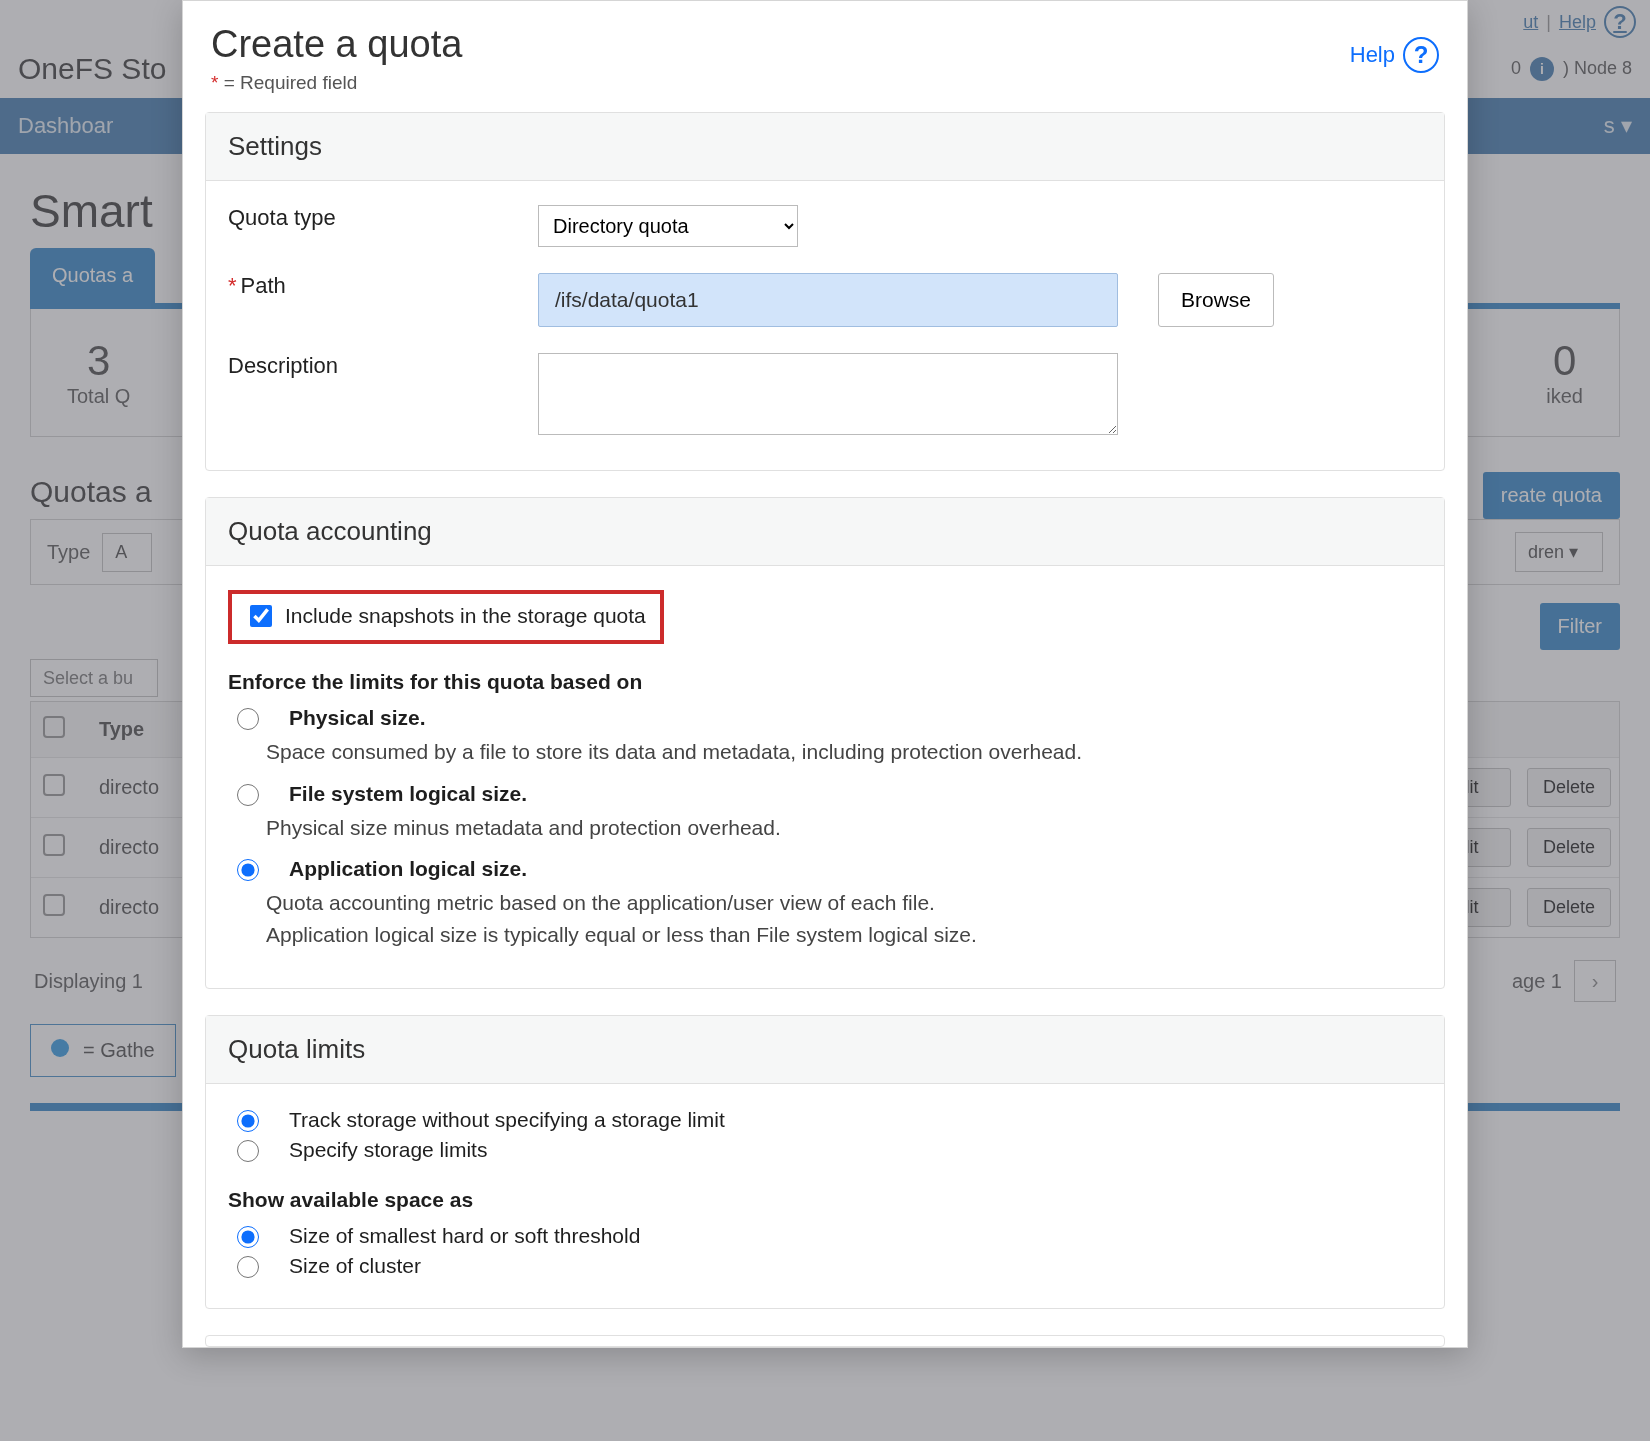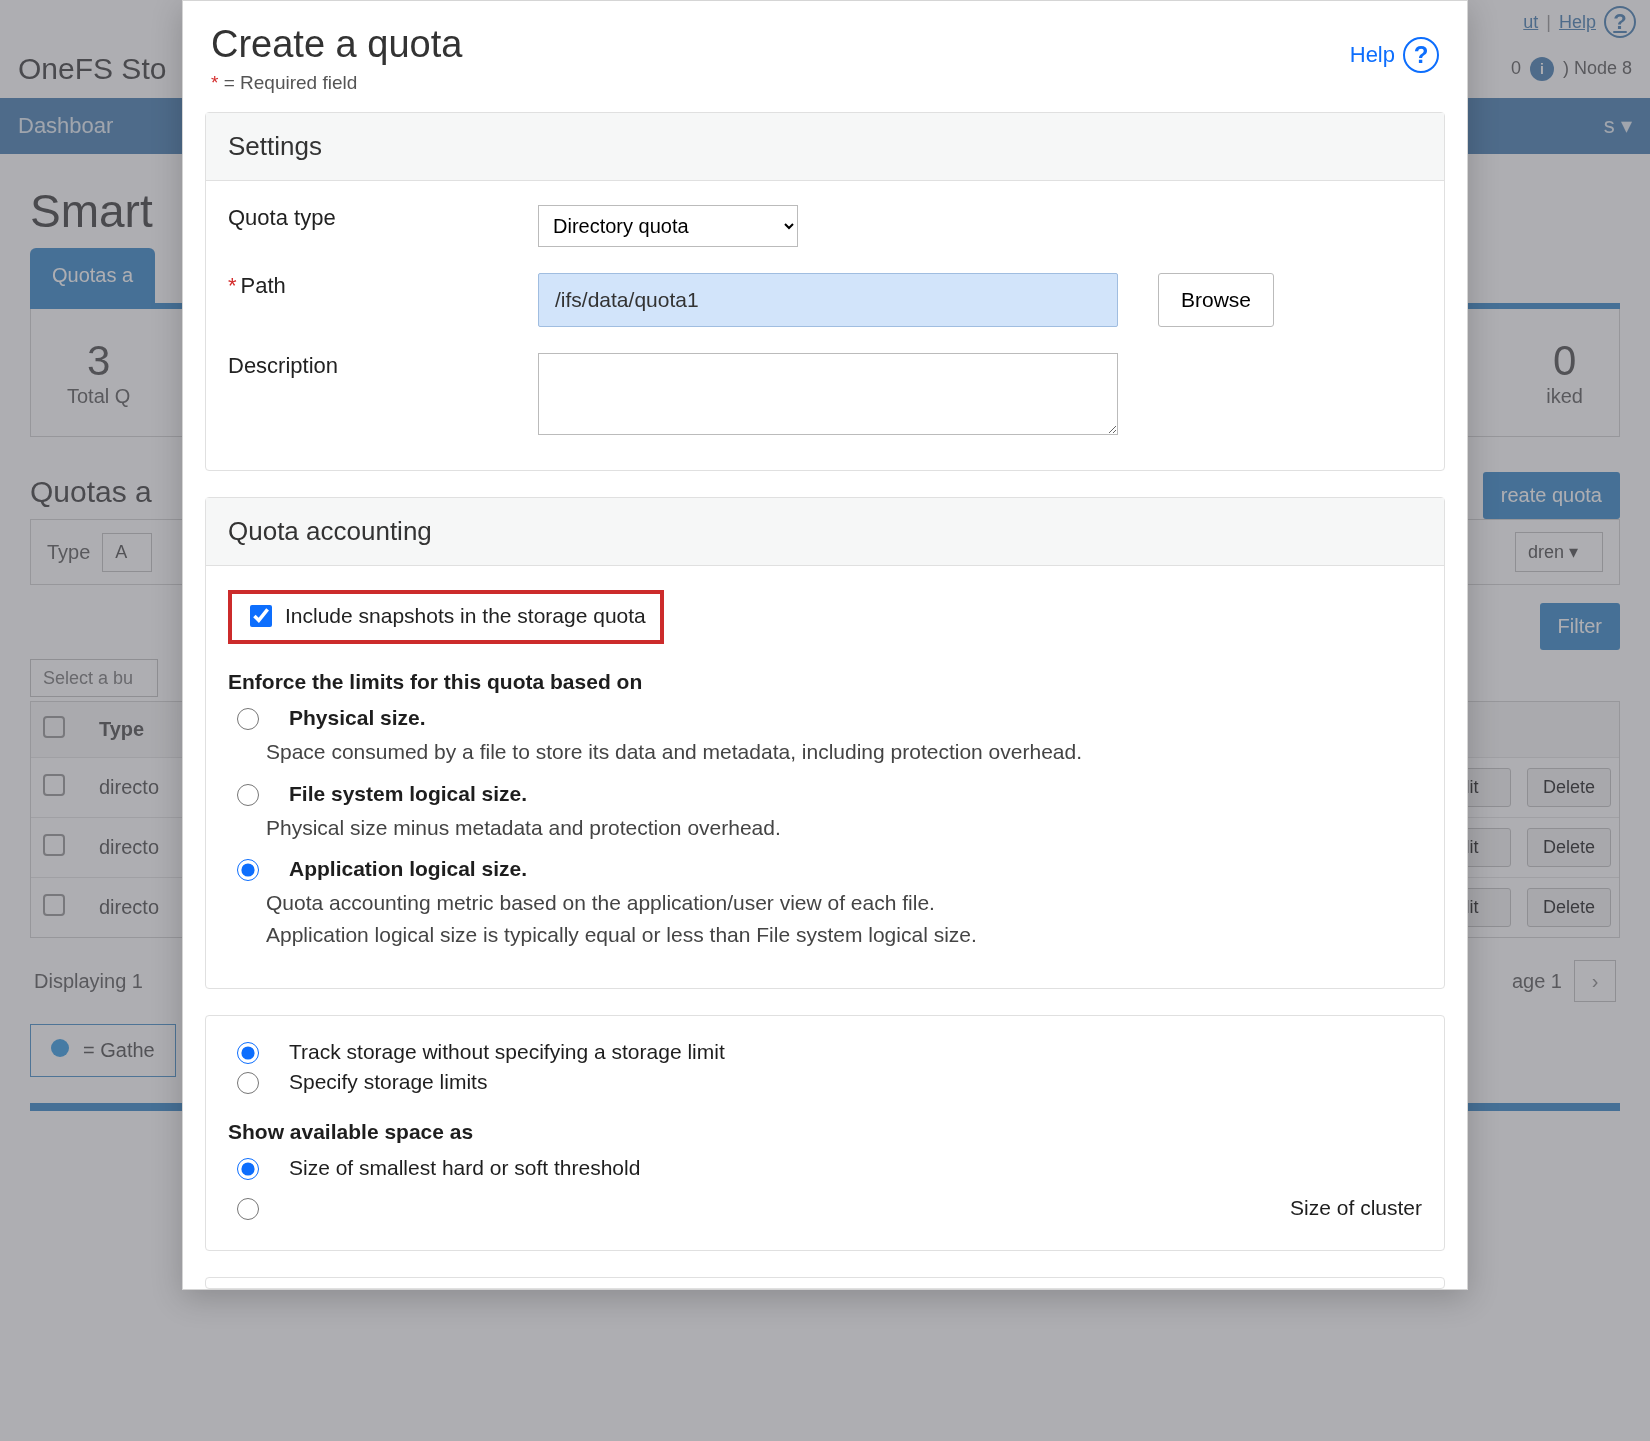--- a/index.html
+++ b/index.html
@@ -314,40 +314,41 @@
             <input type="radio" name="enforce" checked="" style="">
             <span class="opt">Application logical size.</span>
           </label>
           <div class="radio-desc" style="white-space:pre-line;">Quota accounting metric based on the application/user view of each file.
 Application logical size is typically equal or less than File system logical size.</div>
         </div>
       </div>
     </div>
 
     <div class="section limits">
+      <div class="section-head">Quota limits</div>
       <div class="section-body">
         <div class="radio-list">
           <label class="radio-row">
             <input type="radio" name="limit" checked="" style="">
             <span class="opt">Track storage without specifying a storage limit</span>
           </label>
           <label class="radio-row" style="margin-top:6px;">
             <input type="radio" name="limit" style="">
             <span class="opt">Specify storage limits</span>
           </label>
         </div>
 
         <div class="acct-subhead" style="font-weight:700;">Show available space as</div>
 
         <div class="radio-list">
           <label class="radio-row">
             <input type="radio" name="space" checked="" style="">
             <span class="opt">Size of smallest hard or soft threshold</span>
           </label>
-          <label class="radio-row" style="margin-top:16px;justify-content:space-between;">
+          <label class="radio-row" style="margin-top:6px;">
             <input type="radio" name="space" style="">
             <span class="opt">Size of cluster</span>
           </label>
         </div>
       </div>
     </div>
 
     <div class="section" style="margin-bottom:0; height:12px;"></div>
 
   </div>

